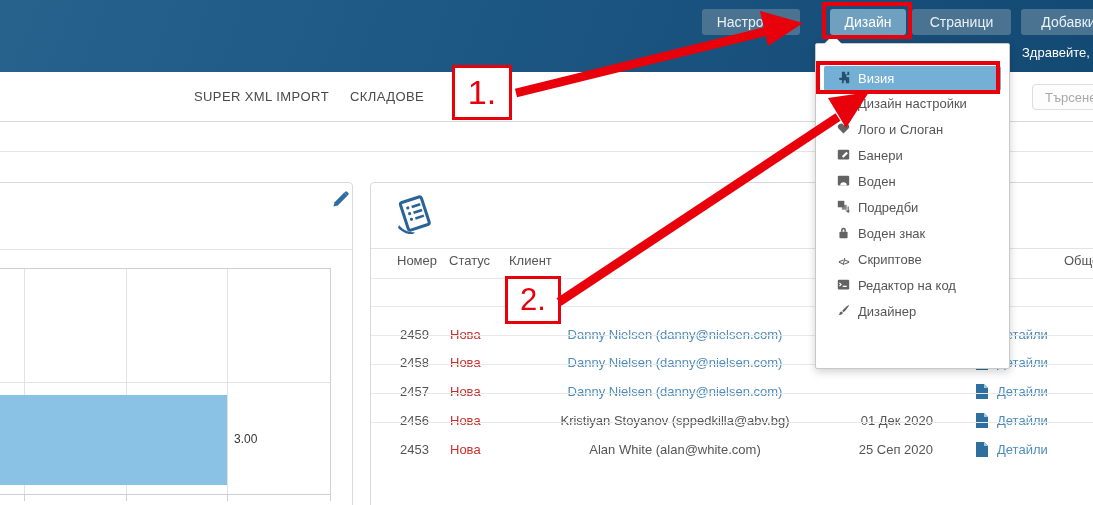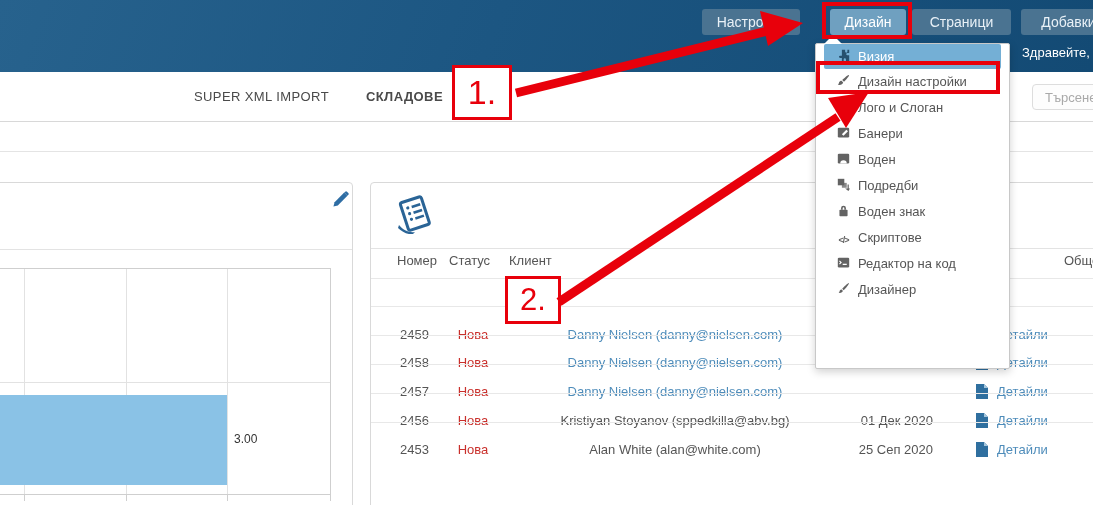--- a/index.html
+++ b/index.html
@@ -56,36 +56,36 @@
     position:absolute; left:88px; top:19px; width:183px; height:28px;
     background:#f2635c; color:#fff; font-size:14px; border:none; border-radius:4px;
     line-height:28px; text-align:center; cursor:pointer; font-family:"Liberation Sans", sans-serif;
   }
   .thead { position:absolute; left:0; top:70px; width:100%; height:25px; font-size:13px; color:#555; }
   .th { position:absolute; top:0; white-space:nowrap; }
   .tbody { position:absolute; left:0; top:95px; width:100%; }
   .trow { position:relative; height:29px; border-bottom:1px solid #e8e8e8; font-size:13px; color:#555; }
   .td { position:absolute; top:0; height:29px; line-height:29px; white-space:nowrap;margin-top:41px; }
   .c-num    { left:29px; }
-  .c-status { left:79px; width:46px; text-align:center; color:#c9302c; }
+  .c-status { left:79px; width:46px; text-align:left; color:#c9302c; }
   .c-client { left:144px; width:320px; text-align:center; }
   .c-client.is-link { color:#4e8cba; cursor:pointer; }
   .c-date   { left:440px; width:122px; text-align:right; }
   .c-doc    { left:605px; top:7px; height:16px; line-height:16px; cursor:pointer; }
   .c-details{ left:626px; color:#4e8cba; cursor:pointer; }
   
   .dropdown {
     position:absolute; left:815px; top:43px; width:195px; height:326px; z-index:30;
     background:#fff; border:1px solid #c8c8c8; border-radius:2px;
     box-shadow:0 3px 8px rgba(0,0,0,.18);
   }
   .dd-caret { position:absolute; left:8px; top:-9px; width:0; height:0;
     border-left:9px solid transparent; border-right:9px solid transparent;
     border-bottom:9px solid #fff; }
-  .dd-list { list-style:none; }
+  .dd-list { list-style:none; padding-top:22px; }
   .dd-item { height:26px; line-height:26px; padding-left:20px; font-size:13px; color:#555;
     cursor:pointer; white-space:nowrap; }
   .dd-item .mi { display:inline-block; width:15px; margin-right:7px; color:#636363;
     text-align:center; vertical-align:-1px; }
   .dd-item.active { background:#74afd5; color:#fff; margin:0 8px; padding-left:12px;
     border-radius:2px; height:25px; line-height:25px; }
   .dd-item.active .mi { color:#27506e; }
   .code-txt { font-size:9px; font-weight:bold; letter-spacing:-1px; }
   
   .red-frame { position:absolute; border:4px solid #e8000b; z-index:40; pointer-events:none; }
@@ -107,21 +107,21 @@
 <div class="topbar">
   <div class="tb-btn" style="left:702px;width:98px;">Настройки</div>
   <div class="tb-btn active" style="left:830px;width:76px;">Дизайн</div>
   <div class="tb-btn" style="left:912px;width:99px;">Страници</div>
   <div class="tb-btn" style="left:1021px;width:95px;">Добавки</div>
   <div class="tb-greeting">Здравейте,</div>
 </div>
 
 <div class="secnav">
   <div class="sn-item" style="left:194px;">SUPER XML IMPORT</div>
-  <div class="sn-item" style="left:366px;font-weight:bold;">СКЛАДОВЕ</div>
+  <div class="sn-item" style="left:350px;">СКЛАДОВЕ</div>
   <input class="sn-search" placeholder="Търсене" style="">
 </div>
 <div class="divider-151"></div>
 
 <div class="card chart-card">
   <div class="edit-btn">
     <svg width="18" height="18" viewBox="0 0 18 18">
       <path d="M13.2 1.6l3.2 3.2-9.6 9.6-4.4 1.2 1.2-4.4z" fill="#2e6da4"></path>
       <path d="M14.2 0.7a1.3 1.3 0 0 1 1.8 0l1.3 1.3a1.3 1.3 0 0 1 0 1.8l-0.9 0.9-3.1-3.1z" fill="#2e6da4"></path>
     </svg>

